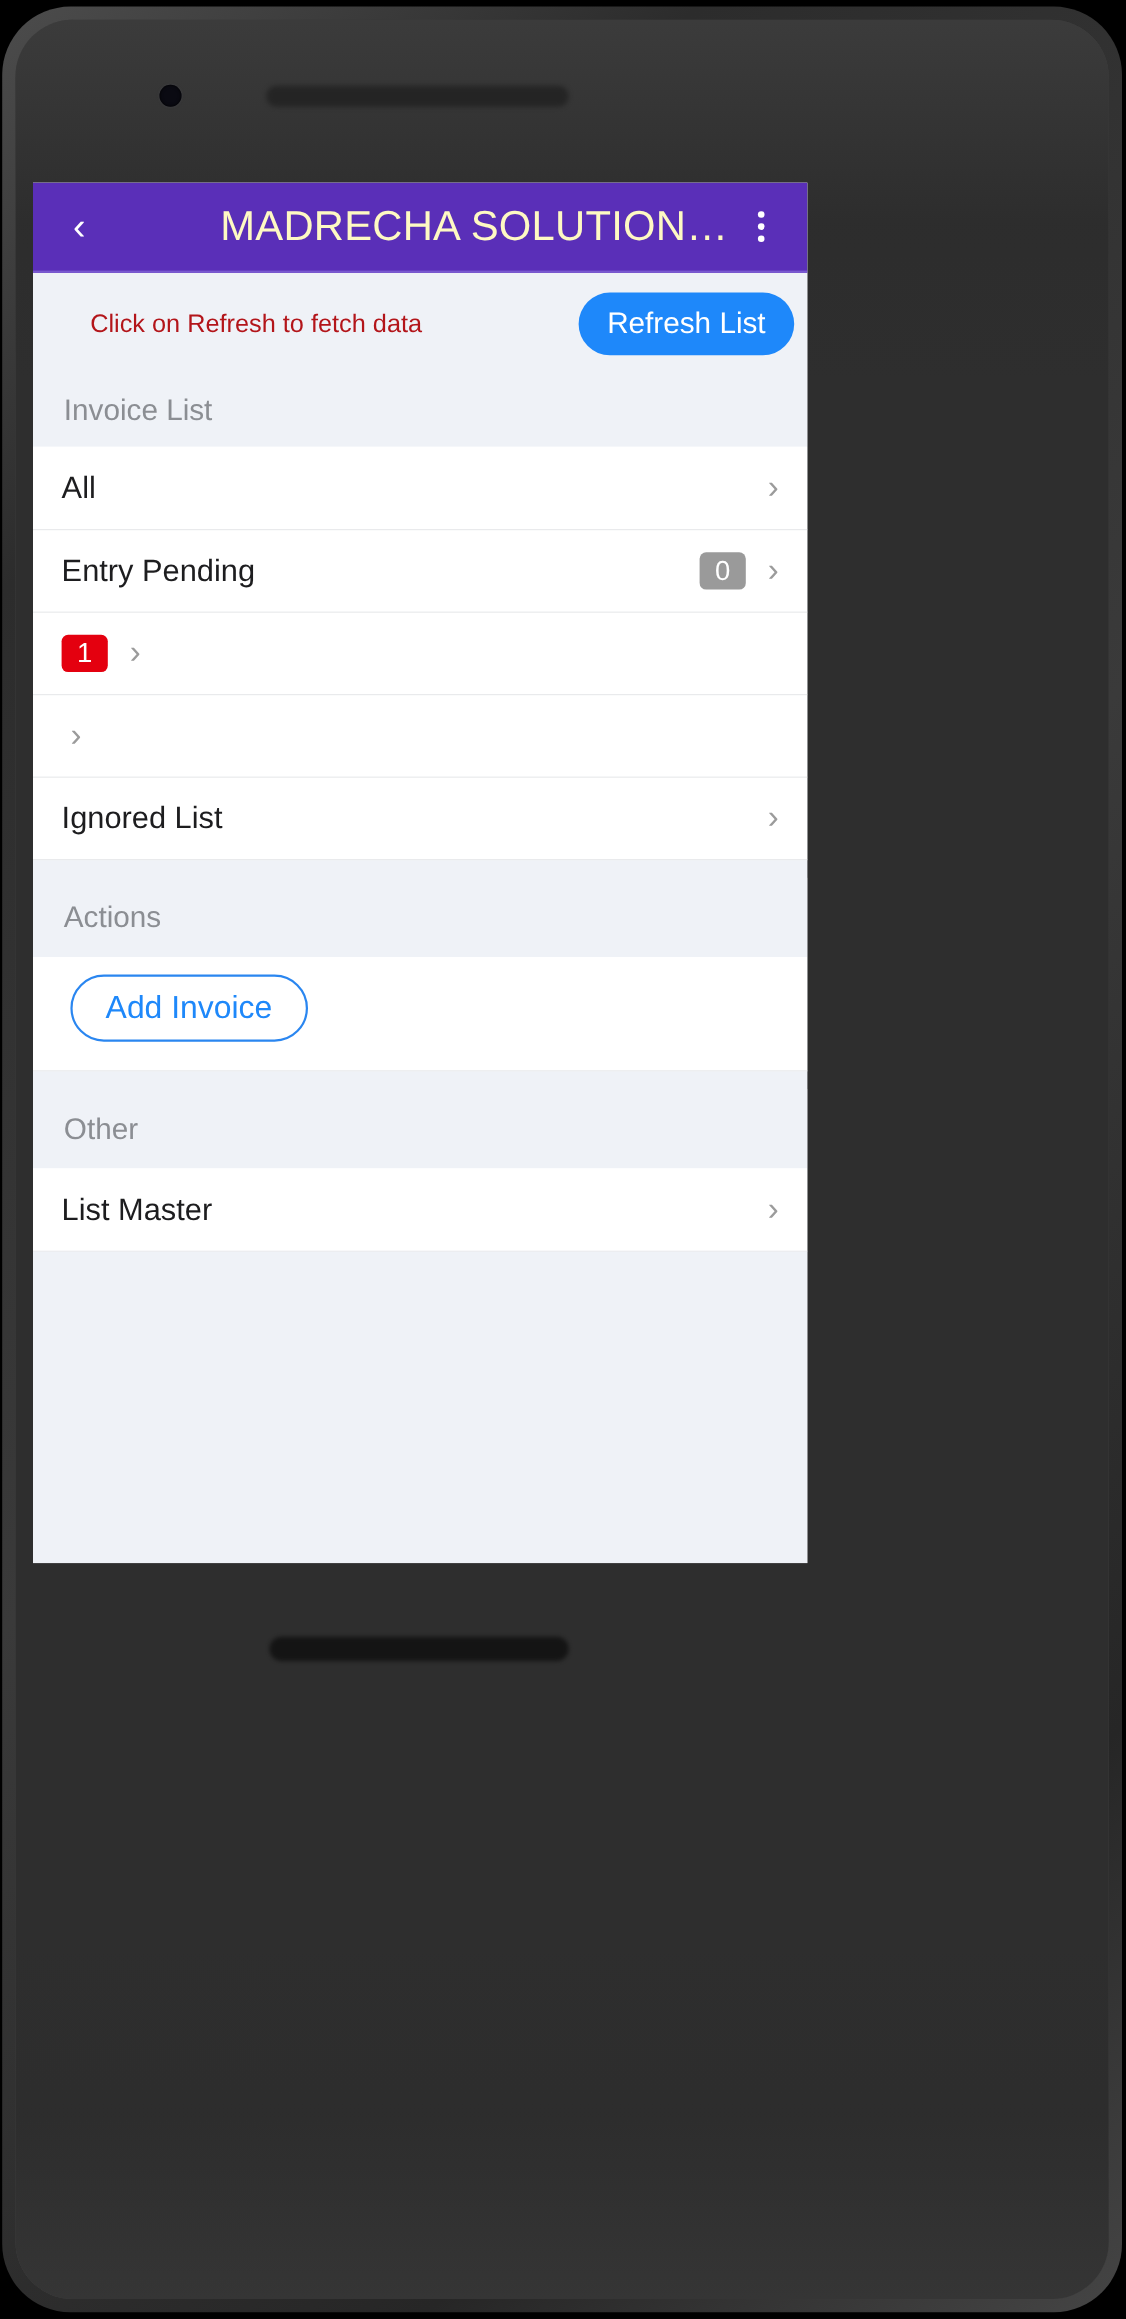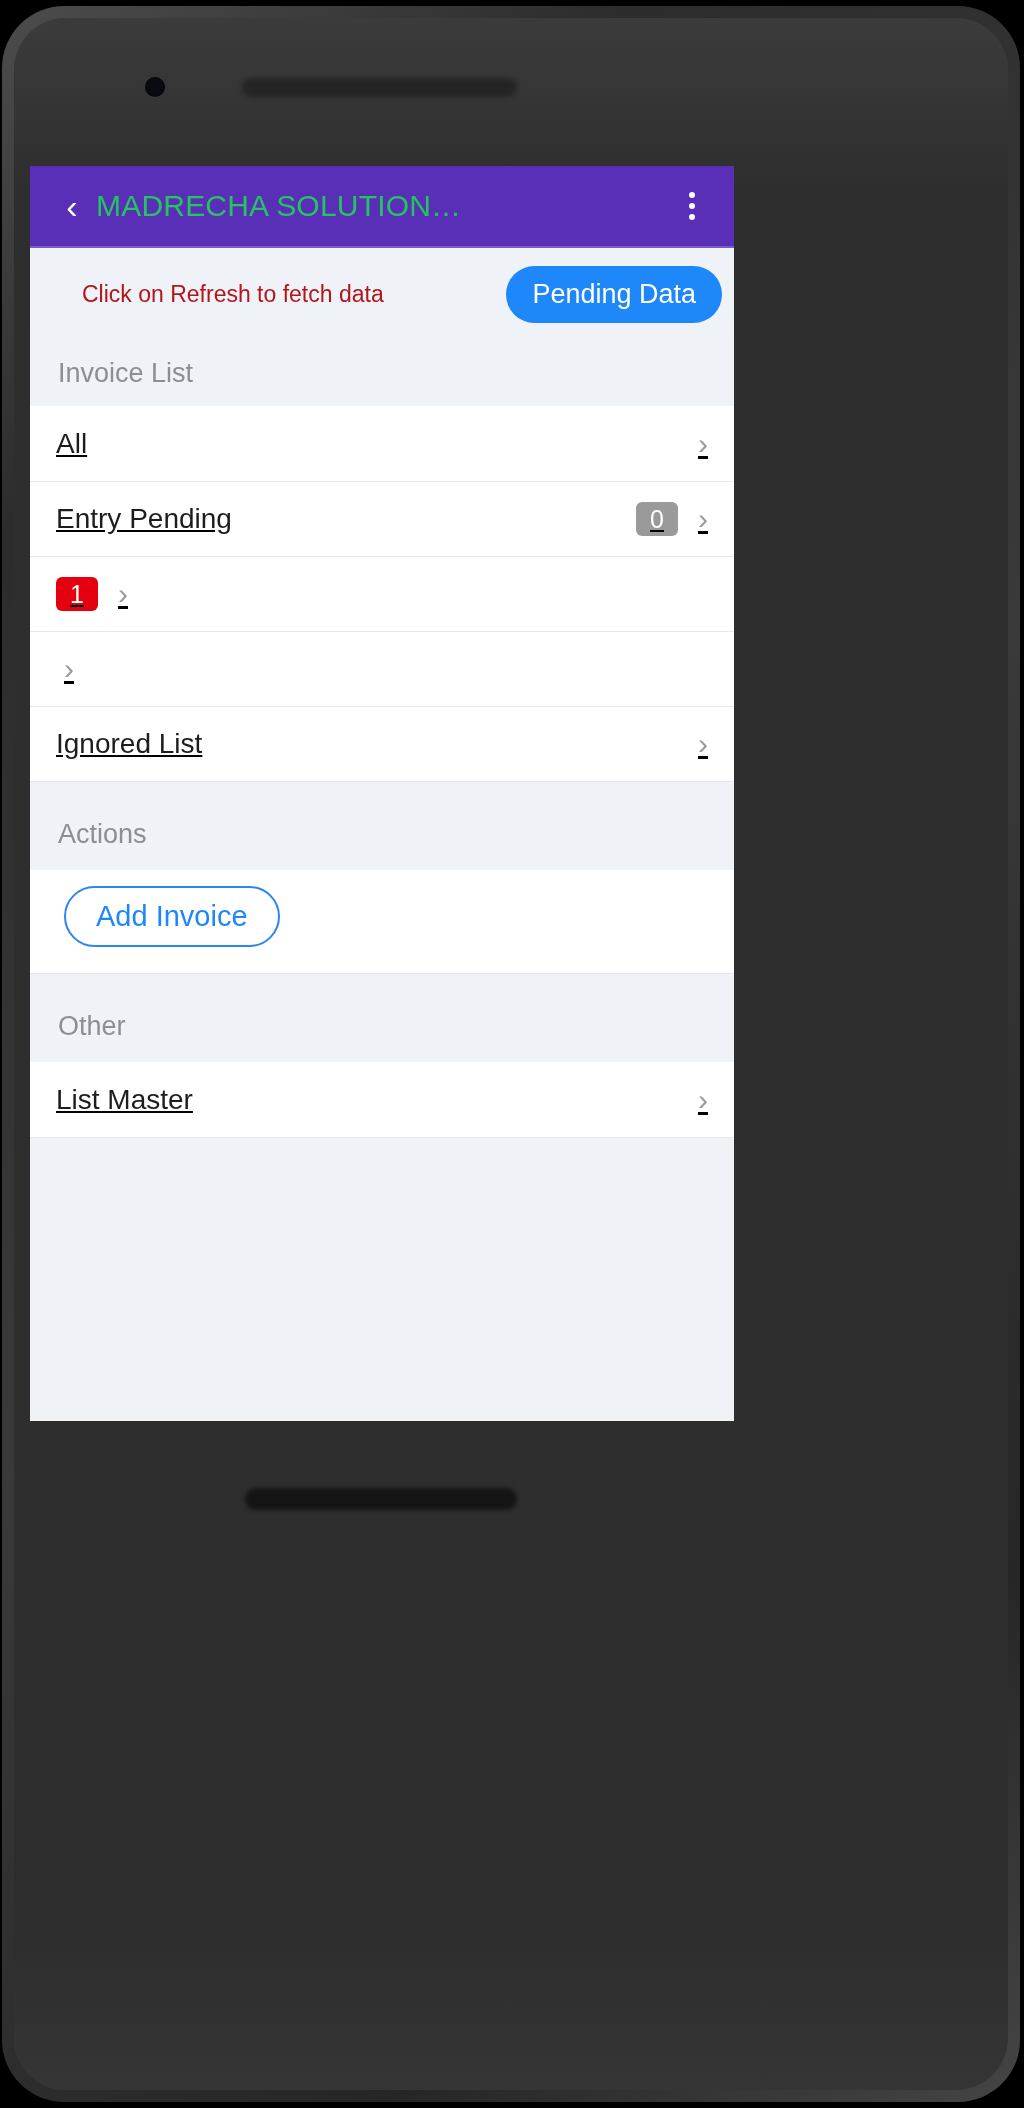--- a/index.html
+++ b/index.html
@@ -111,23 +111,23 @@
     align-items: center;
     justify-content: center;
     color: #ffffff;
     font-size: 34px;
     line-height: 1;
     cursor: pointer;
     flex: 0 0 auto;
   }
   .appbar-title {
     flex: 1 1 auto;
-    text-align: left;
-    color: #22c55e;
-    font-size: 30px;
+    text-align: right;
+    color: #fef9c3;
+    font-size: 38px;
     letter-spacing: 0.2px;
     white-space: nowrap;
     overflow: hidden;
     padding-right: 6px;
   }
   .appbar-menu {
     width: 48px;
     height: 48px;
     display: flex;
     flex-direction: column;
@@ -190,21 +190,20 @@
     background: #ffffff;
   }
   .list-row {
     height: 75px;
     display: flex;
     align-items: center;
     padding: 0 18px 0 26px;
     box-sizing: border-box;
     border-top: 1px solid #e7e8ea;
     cursor: pointer;
-    text-decoration: underline;
   }
   .list-row:first-child { border-top: none; }
   .list-label {
     flex: 1 1 auto;
     font-size: 28px;
     color: #1d1d1f;
   }
   .badge {
     min-width: 26px;
     height: 34px;
@@ -273,21 +272,21 @@
       <div class="appbar-title">MADRECHA SOLUTION…</div>
       <div class="appbar-menu">
         <i></i>
         <i></i>
         <i></i>
       </div>
     </div>
 
     <div class="refresh-banner">
       <div class="refresh-msg">Click on Refresh to fetch data</div>
-      <button class="refresh-btn">Pending Data</button>
+      <button class="refresh-btn">Refresh List</button>
     </div>
 
     <div class="section-head">Invoice List</div>
     <div class="list-group group-end">
 
       <div class="list-row">
         <span class="list-label">All</span>
         <span class="chevron">›</span>
       </div>
 

